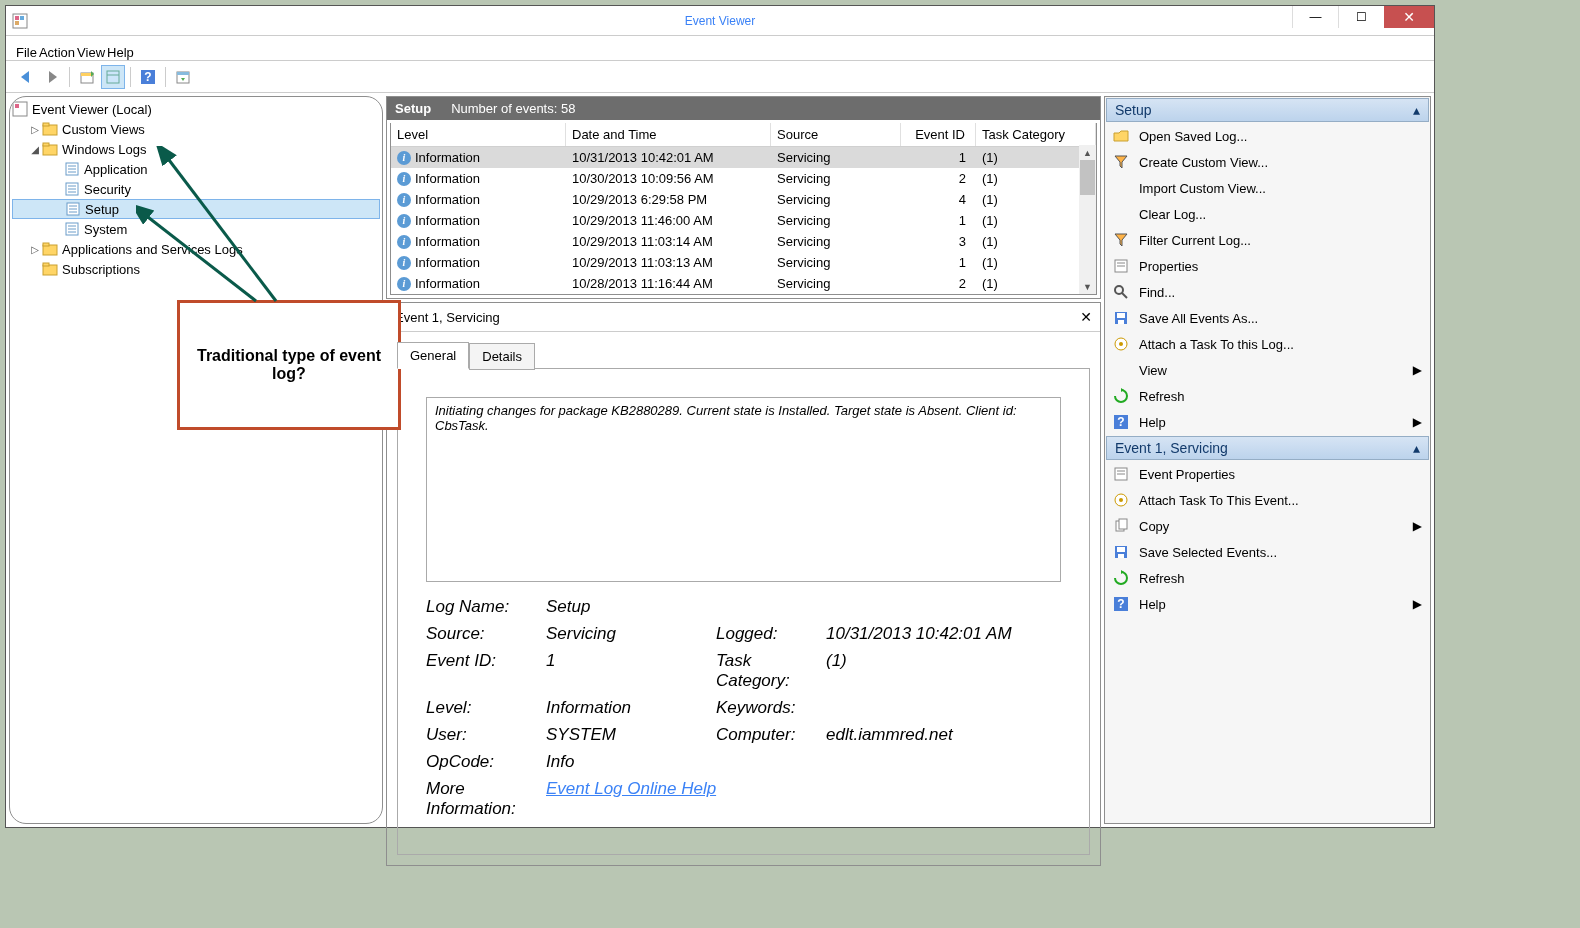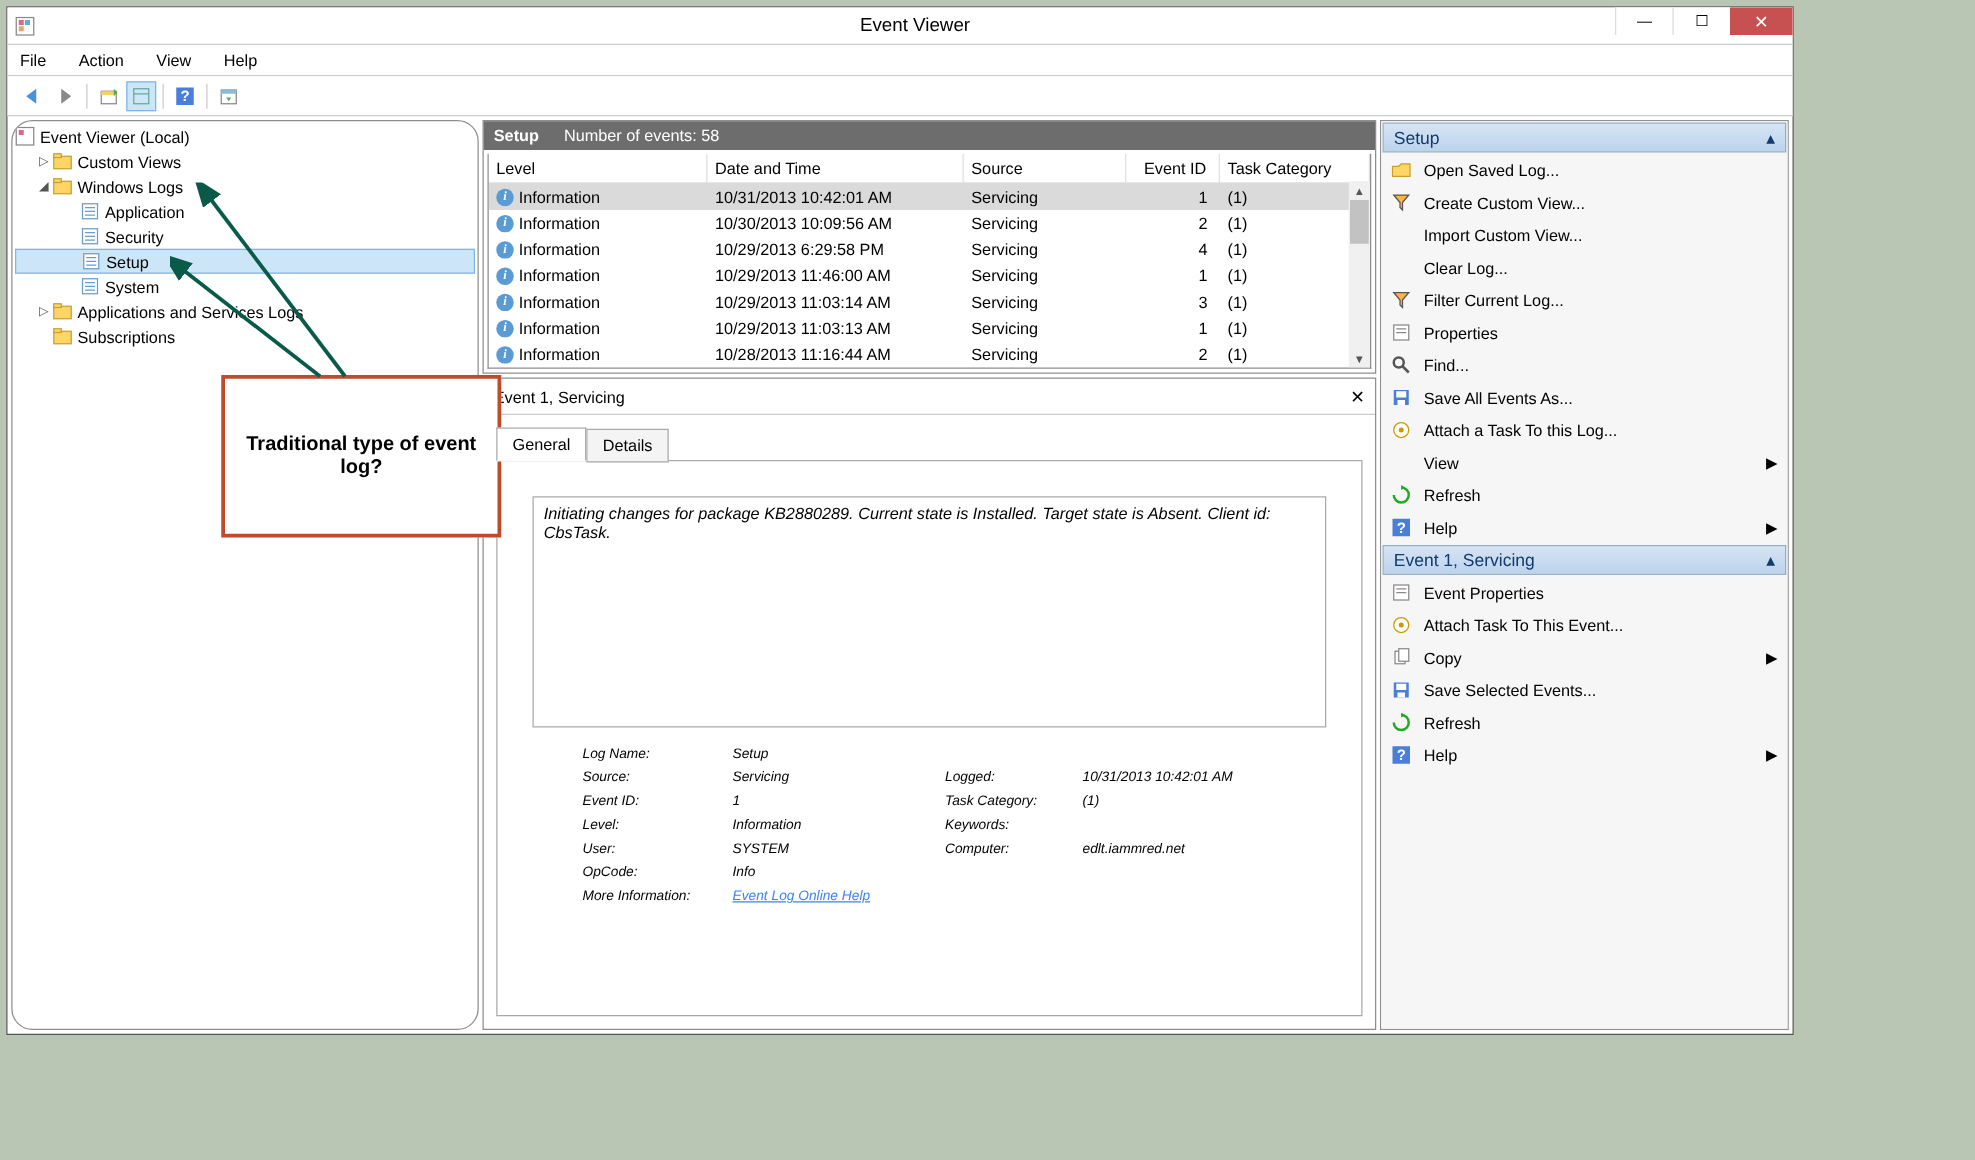--- a/index.html
+++ b/index.html
@@ -1,28 +1,28 @@
 <!DOCTYPE html>
 <html><head>
 <meta charset="utf-8">
 <style>
 * { box-sizing: border-box; margin: 0; padding: 0; }
 body { font-family: "Segoe UI", Tahoma, sans-serif; font-size: 12px; background: #b9c6b3; width: 1580px; height: 928px; overflow: hidden; position: relative; }
 
 .window { position: absolute; left: 5px; top: 5px; right: 145px; bottom: 100px; background: #fff; border: 1px solid #555; }
 .titlebar { height: 30px; background: #fff; display: flex; align-items: center; border-bottom: 1px solid #ccc; position: relative; }
 .titlebar-icon { width: 16px; height: 16px; margin: 0 6px; display: inline-block; }
-.titlebar-title { position: absolute; left: 50%; transform: translateX(-50%); font-size: 15px; color: #000000; margin-left: 12px; }
+.titlebar-title { position: absolute; left: 50%; transform: translateX(-50%); font-size: 12px; color: #3b82f6; }
 .titlebar-btns { position: absolute; right: 0; top: 0; height: 30px; display: flex; }
 .tb-btn { width: 46px; height: 22px; display: flex; align-items: center; justify-content: center; cursor: pointer; }
 .tb-close { background: #c75050; color: #fff; font-size: 14px; width: 50px; }
 .tb-min, .tb-max { background: #fff; color: #000; border-left: 1px solid #ddd; }
 .tb-min span, .tb-max span { font-family: Arial; }
 
-.menubar { height: 25px; background: #fff; display: flex; align-items: center; padding: 0 10px; gap: 26px; border-bottom: 1px solid #ccc; font-size: 13px; }
+.menubar { height: 25px; background: #fff; display: flex; align-items: flex-end; padding: 0 10px; gap: 2px; border-bottom: 1px solid #ccc; font-size: 13px; }
 .menubar span { cursor: pointer; }
 
 .toolbar { height: 32px; background: #fff; display: flex; align-items: center; padding: 0 8px; gap: 2px; border-bottom: 1px solid #ccc; }
 .tool-btn { width: 24px; height: 24px; display: flex; align-items: center; justify-content: center; cursor: pointer; border: 1px solid transparent; }
 .tool-sep { width: 1px; height: 20px; background: #ccc; margin: 0 3px; }
 .prop-btn { border: 1px solid #7eb4ea; background: #cde6f7; }
 
 .content { display: flex; height: calc(100% - 87px); padding: 3px; gap: 3px; }
 .pane { border: 1px solid #8e8e8e; background: #fff; }
 .tree-pane { width: 374px; overflow: auto; position: relative; border-radius: 17px; }
@@ -63,21 +63,21 @@
 .detail-box { flex: 1; display: flex; flex-direction: column; border: 1px solid #8e8e8e; }
 .detail-header { padding: 6px 8px; font-size: 13px; display: flex; justify-content: space-between; align-items: center; border-bottom: 1px solid #ccc; }
 .detail-close { cursor: pointer; font-size: 14px; }
 .detail-body { flex: 1; padding: 10px; display: flex; flex-direction: column; }
 .tabs { display: flex; }
 .tab { padding: 5px 12px; border: 1px solid #aaa; background: #fff; cursor: pointer; position: relative; font-size: 13px; }
 .tab.active { border-bottom: 1px solid #fff; z-index: 1; }
 .tab:not(.active) { background: #f4f4f4; top: 1px; }
 .tab-content { border: 1px solid #aaa; flex: 1; padding: 28px; margin-top: -1px; display: flex; flex-direction: column; font-style: italic; }
 .desc-box { border: 1px solid #aaa; height: 185px; padding: 5px 8px; font-size: 13px; overflow: auto; margin-bottom: 15px; }
-.props { font-size: 11px; margin-left: 40px; }
+.props { font-size: 17px; }
 .props-row { display: flex; margin-bottom: 7px; }
 .prop-label { width: 120px; }
 .prop-val { width: 170px; }
 .prop-label2 { width: 110px; }
 .link { color: #3b82f6; text-decoration: underline; cursor: pointer; }
 
 .actions-title { background: #f0f0f0; padding: 4px 8px; font-size: 13px; font-weight: 600; border-bottom: 1px solid #ccc; }
 .actions-body { flex: 1; overflow: auto; background: #f6f6f6; }
 .action-section { background: linear-gradient(#d6e4f4, #bcd3ec); border: 1px solid #95adc5; margin: 1px; padding: 3px 8px; font-size: 14px; color: #123a6b; display: flex; justify-content: space-between; cursor: pointer; }
 .action-item { display: flex; align-items: center; padding: 5px 8px; gap: 10px; cursor: pointer; font-size: 13px; }

